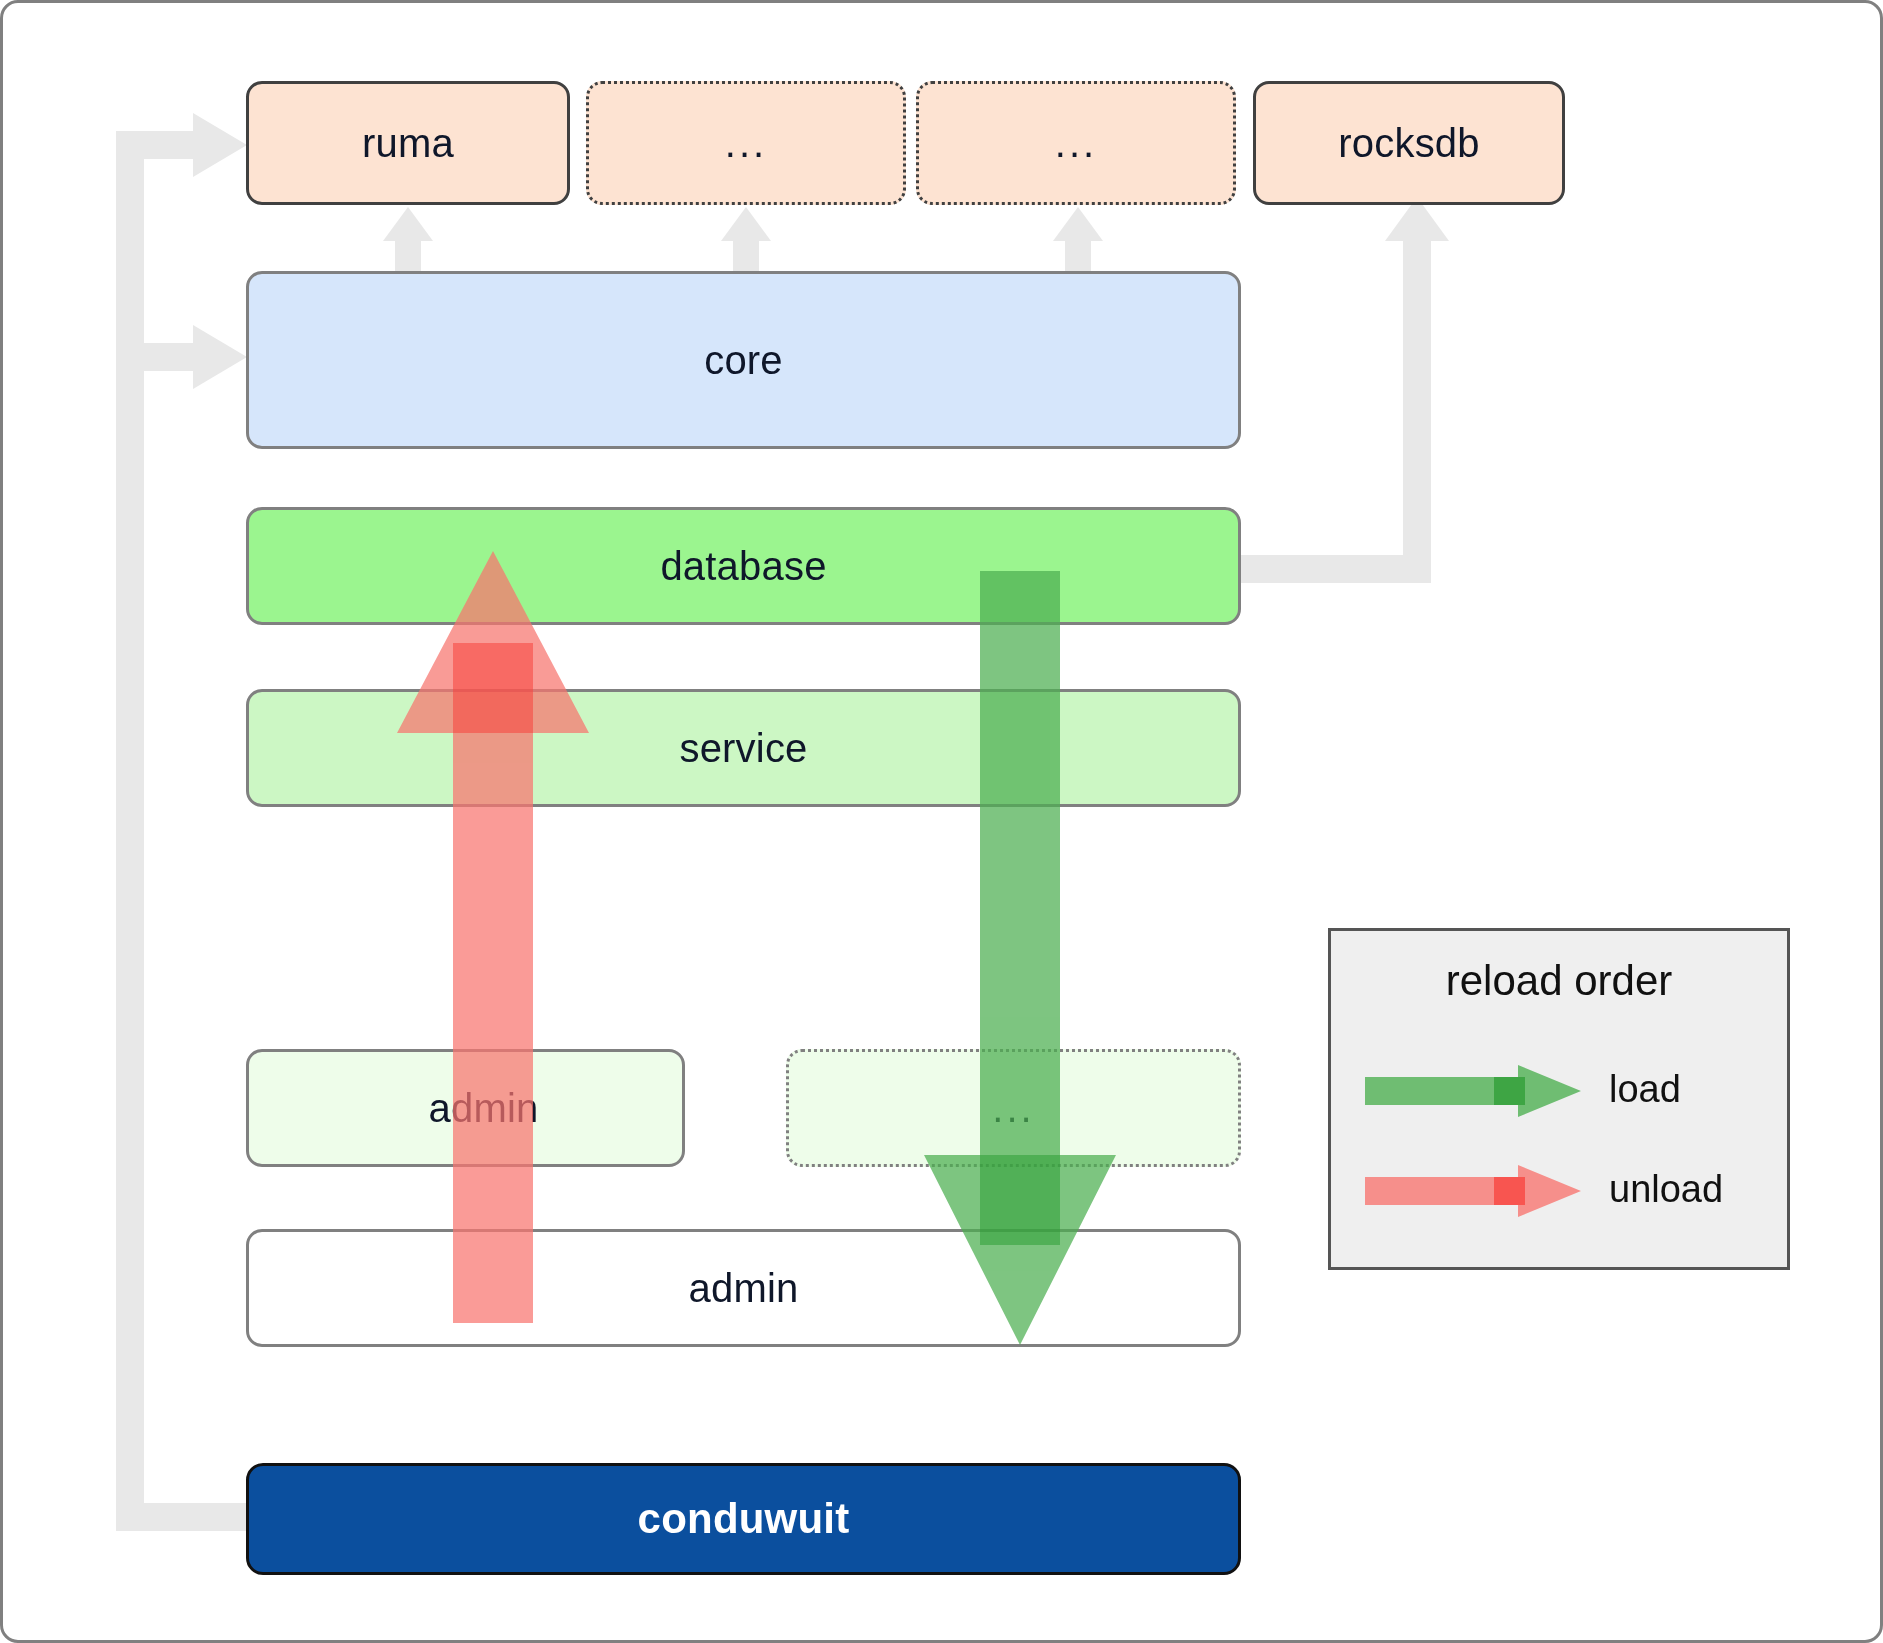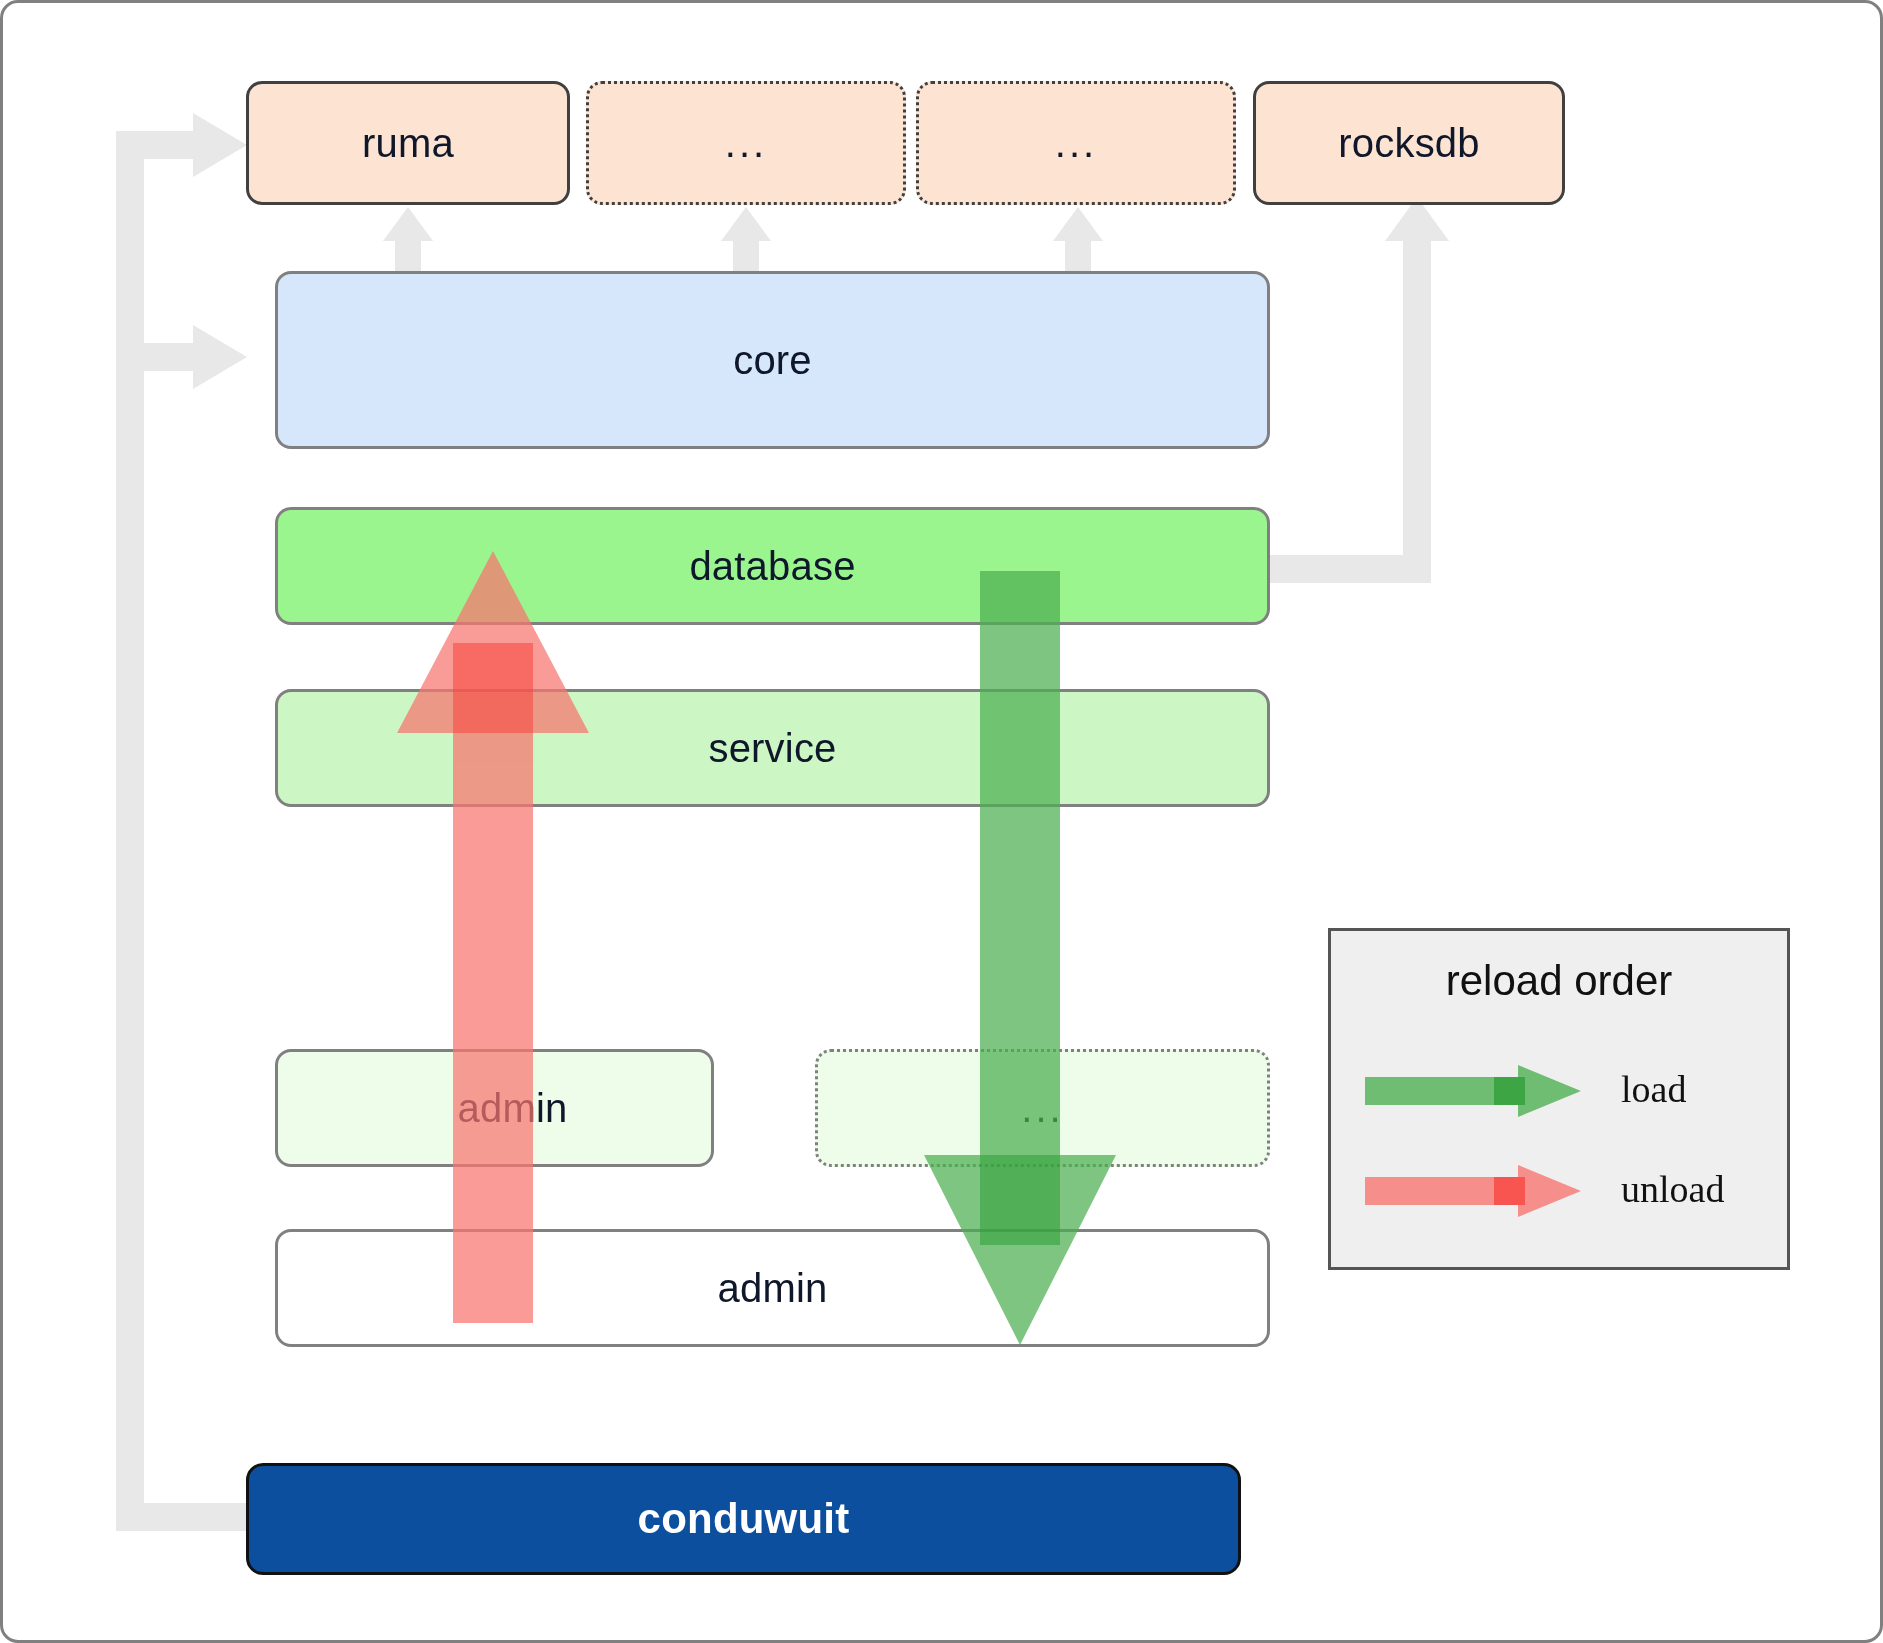--- a/index.html
+++ b/index.html
@@ -35,21 +35,20 @@
     border: 3px solid #404040;
     background: #fde3d2;
     border-radius: 16px;
   }
   .dep.dotted {
     border: 3px dotted #404040;
   }
   .layer {
     border: 3px solid #808080;
     border-radius: 16px;
-    margin-left: 29px;
   }
   .layer.dotted {
     border: 3px dotted #808080;
   }
   .ellipsis {
     font-size: 40px;
     letter-spacing: 3px;
     line-height: 0.5;
   }
   .app-box {
@@ -83,22 +82,21 @@
     position: absolute;
     left: 32px;
     right: 22px;
     height: 80px;
     display: flex;
     align-items: center;
   }
   .legend-row .lr-label {
     font-size: 38px;
     color: #111111;
-    margin-left: 28px;
-    font-family: Liberation Serif, serif;
+    margin-left: 16px;
   }
   svg.overlay {
     position: absolute;
     left: 0;
     top: 0;
     width: 1883px;
     height: 1643px;
     pointer-events: none;
   }
   svg.legendsvg { pointer-events: none; }

